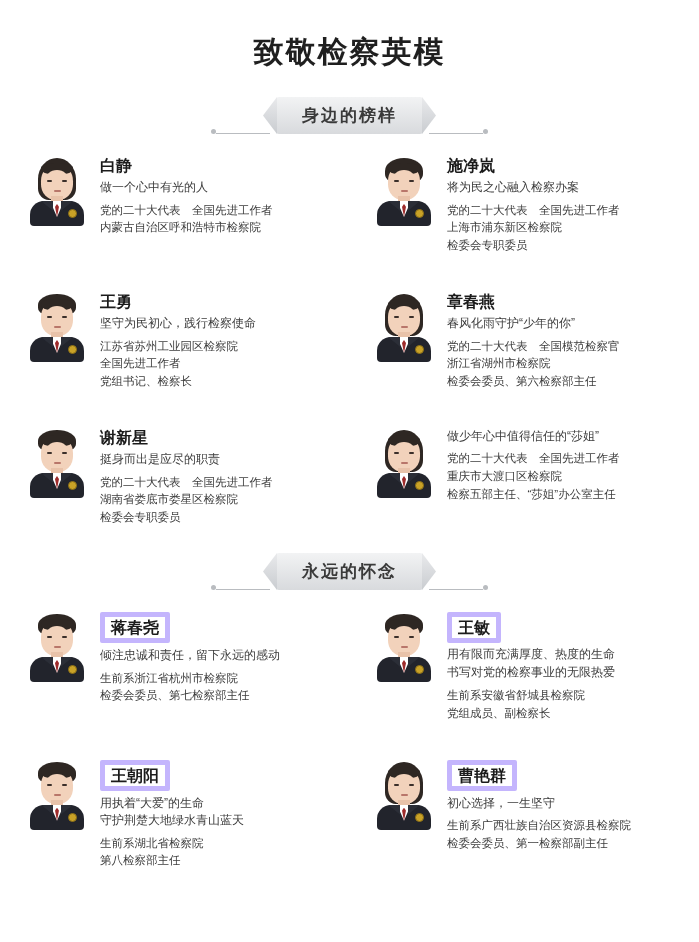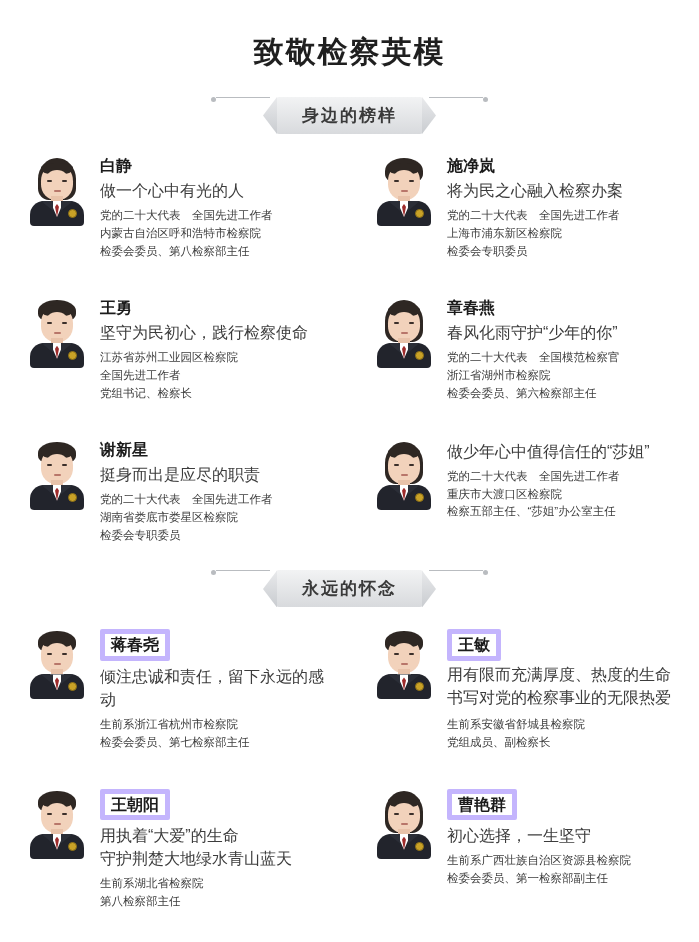--- a/index.html
+++ b/index.html
@@ -28,21 +28,21 @@
     font-weight: bold;
     letter-spacing: 2px;
     color: #1f1f1f;
     padding-top: 32px;
     padding-bottom: 10px;
   }
 
   
   .section-banner {
     display: flex;
-    align-items: flex-start;
+    align-items: flex-end;
     justify-content: center;
     margin: 14px 0 10px 0;
   }
   .banner-rule {
     width: 54px;
     height: 1px;
     background: #b9bcc0;
     position: relative;
   }
   .banner-rule.left { margin-right: 6px; }
@@ -117,21 +117,21 @@
     line-height: 1.2;
     margin-bottom: 4px;
   }
   .person-name.boxed {
     display: inline-block;
     border: 5px solid #c4b5fd;
     padding: 1px 6px;
     border-radius: 2px;
   }
   .person-motto {
-    font-size: 16px;
+    font-size: 12px;
     color: #3c3c3c;
     line-height: 1.45;
     margin-bottom: 5px;
   }
   .person-line {
     font-size: 11.5px;
     color: #3c3c3c;
     line-height: 1.55;
     white-space: nowrap;
   }
@@ -274,21 +274,20 @@
             <div class="collar-r"></div>
           <div class="tie"></div>
           <div class="badge"></div>
         </div>
       </div>
       <div class="person-info">
         <div class="person-name">白静</div>
         <div class="person-motto">做一个心中有光的人</div>
         <div class="person-line">党的二十大代表　全国先进工作者</div>
         <div class="person-line">内蒙古自治区呼和浩特市检察院</div>
-        <div class="person-line">检委会委员、第八检察部主任</div>
       </div>
     </div>
 
     <div class="person">
       <div class="avatar">
         <div class="ava">
           <div class="hair"></div>
           <div class="head"></div>
           <div class="fringe"></div>
           <div class="face-cover"></div>

